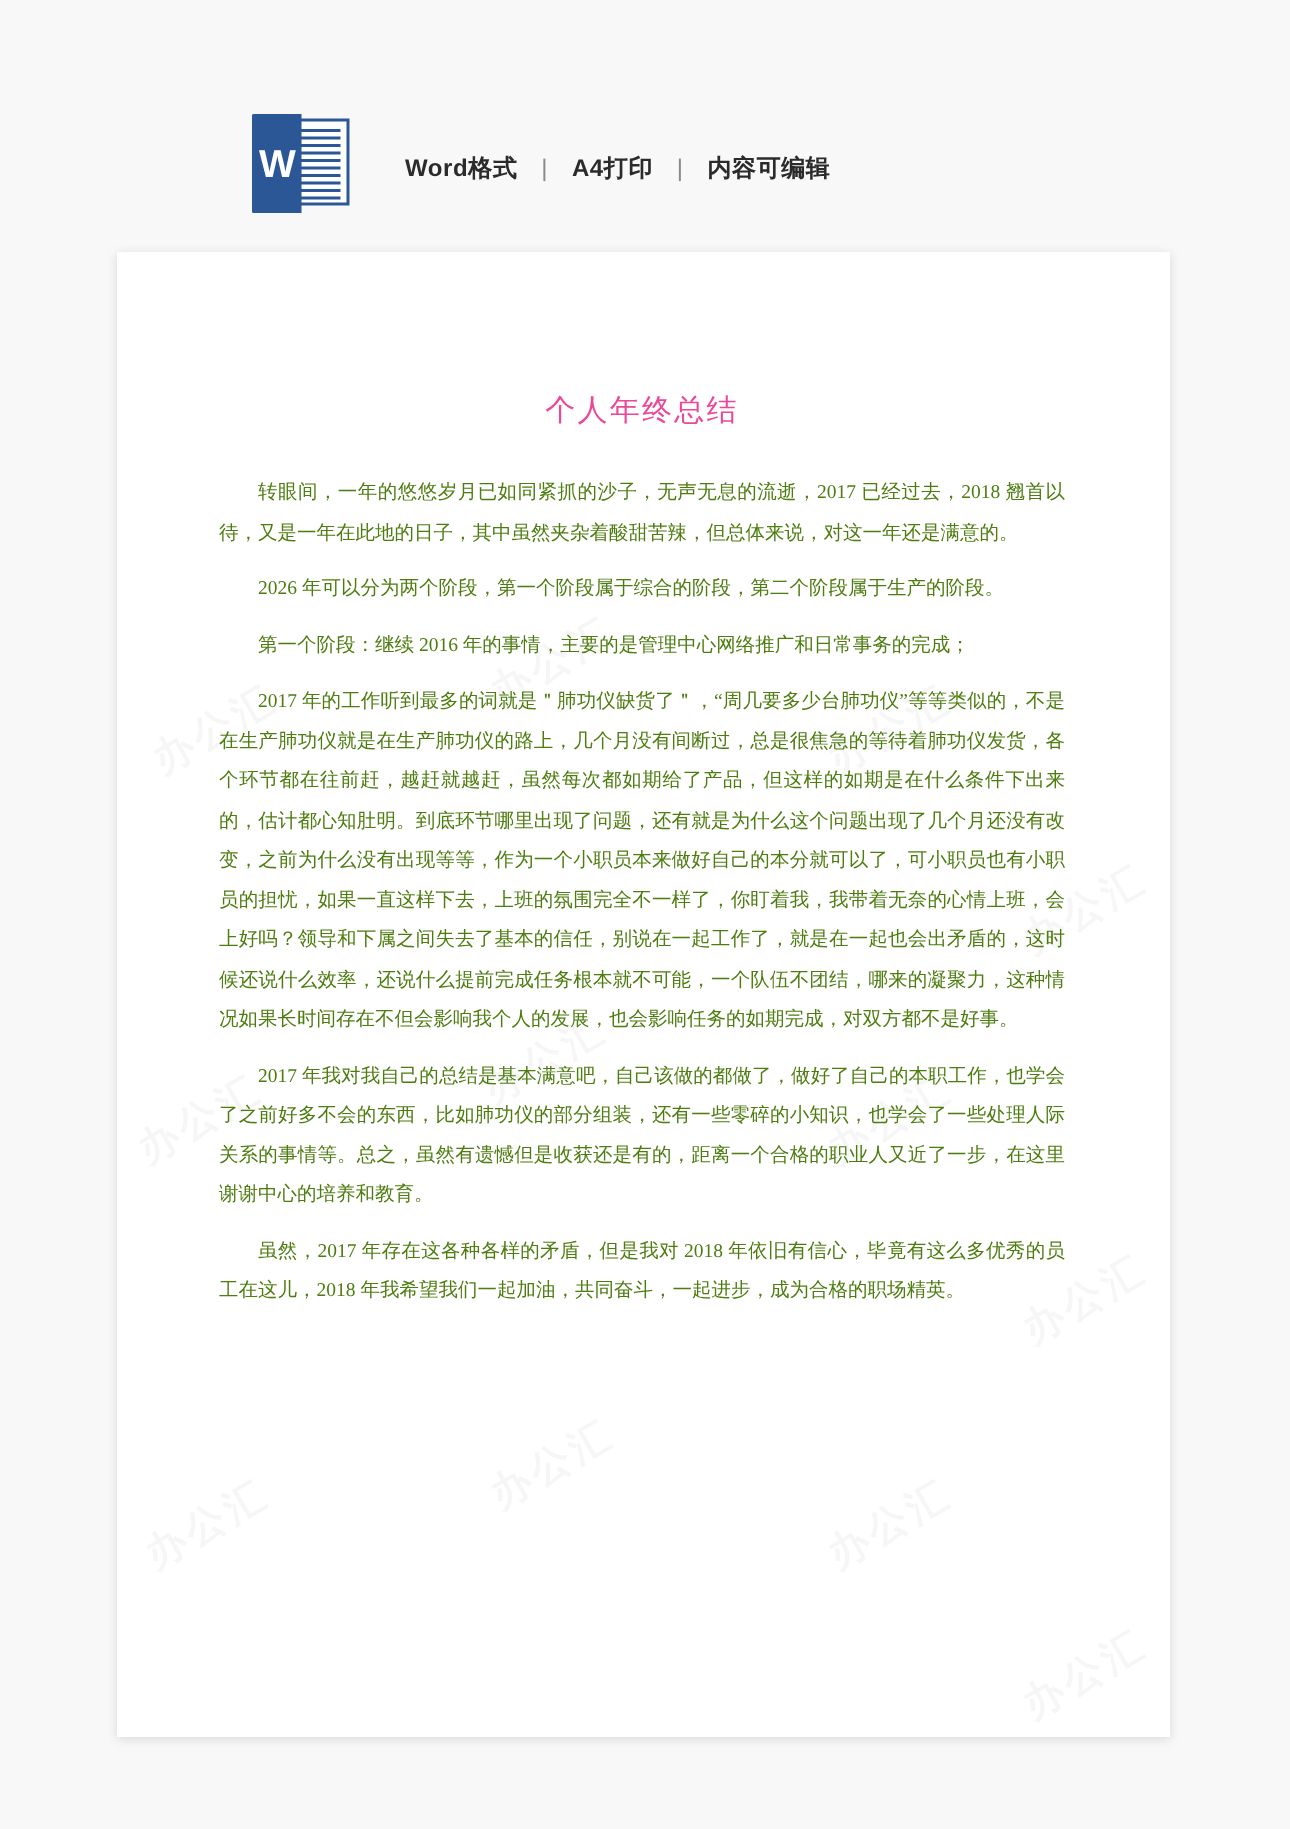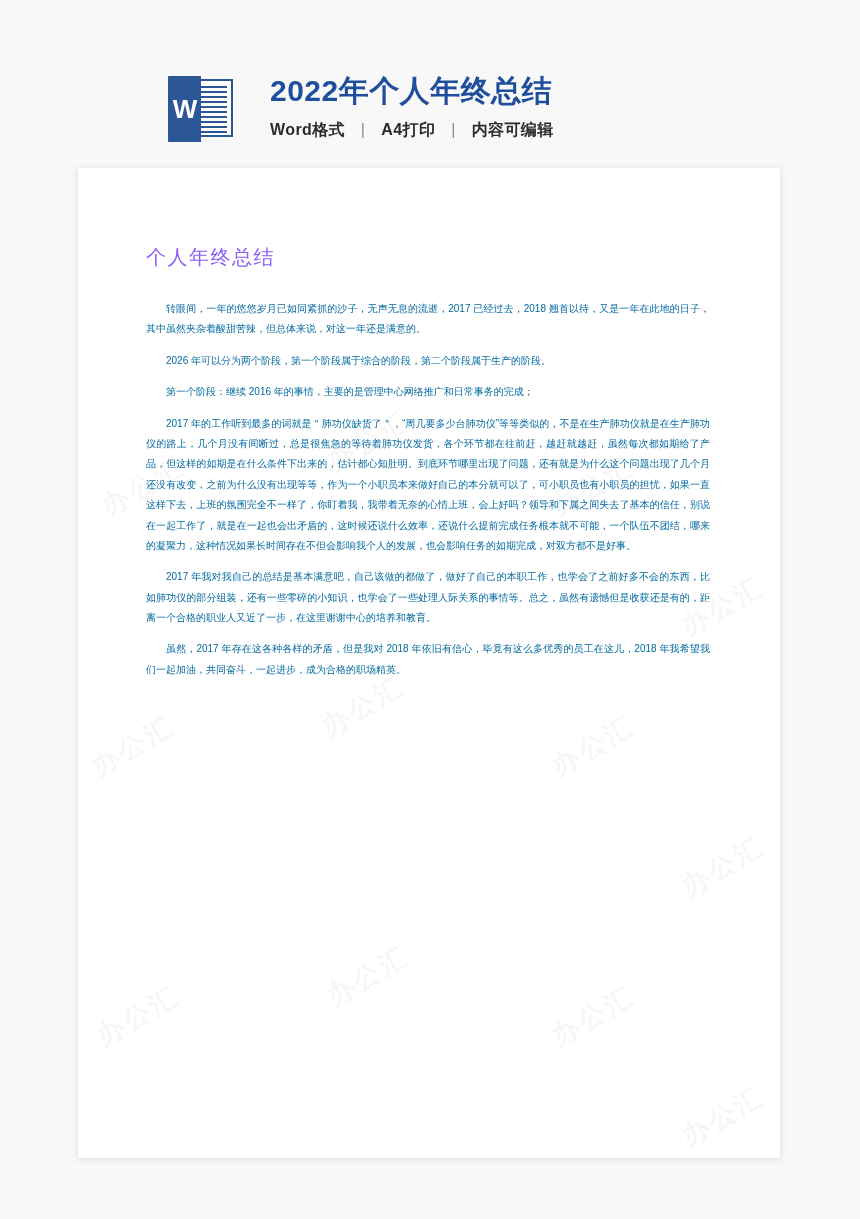--- a/index.html
+++ b/index.html
@@ -119,37 +119,37 @@
     font-family: "DejaVu Sans", "Liberation Sans", sans-serif;
   }
 
   .page-body {
     position: relative;
     z-index: 2;
     padding: 76px 70px 0 68px;
     box-sizing: border-box;
   }
   .doc-title {
-    text-align: left;
+    text-align: center;
     font-size: 20px;
-    color: #8b5cf6;
+    color: #ec4899;
     letter-spacing: 1.5px;
-    margin: 0 0 28px 0;
+    margin: 16px 0 28px 0;
     font-weight: normal;
     font-family: "DejaVu Sans", "Liberation Sans", sans-serif;
   }
   .para {
-    font-size: 10px;
+    font-size: 13px;
     line-height: 2.04;
-    color: #0369a1;
+    color: #4d7c0f;
     text-align: justify;
     text-justify: inter-ideograph;
     margin: 0 0 11px 0;
     text-indent: 2em;
-    font-family: Liberation Sans, sans-serif;
+    font-family: Liberation Serif, serif;
   }
 </style>
 </head>
 <body>
 
 <div class="doc-header">
 
   <div class="word-icon">
     <div class="page">
       <i></i>
@@ -160,21 +160,20 @@
         <i></i>
         <i></i>
         <i></i>
         <i></i>
         <i></i>
     </div>
     <div class="wpanel">W</div>
   </div>
 
   <div class="header-text">
-    <div class="header-title">2022年个人年终总结</div>
     <div class="header-sub">
       <span>Word格式</span>
       <span class="sep">|</span>
       <span>A4打印</span>
       <span class="sep">|</span>
       <span>内容可编辑</span>
     </div>
   </div>
 
 </div>

